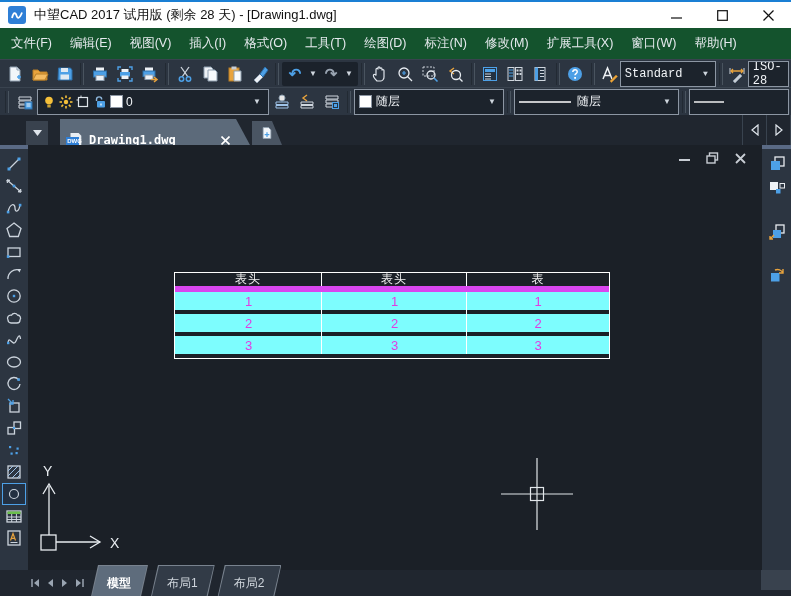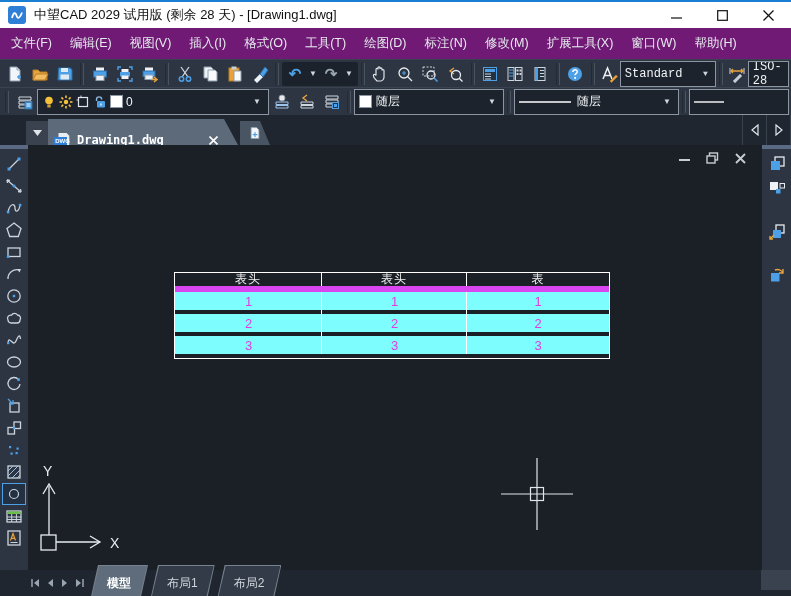--- a/index.html
+++ b/index.html
@@ -11,21 +11,21 @@
   
   .titlebar { height:28px; background:#ffffff; border-top:2px solid #1a7fd4;
               display:flex; align-items:center; color:#111; flex:0 0 auto; }
   .applogo { width:18px; height:18px; margin:0 8px 0 8px; border-radius:3px;
              background:#2f7fd6; display:flex; align-items:center; justify-content:center; }
   .title-text { font-size:13px; color:#111; }
   .wbtns { margin-left:auto; display:flex; height:100%; }
   .wbtn { width:46px; display:flex; align-items:center; justify-content:center; cursor:default; }
 
   
-  .menubar { background:#701a75; padding:2px 0 2px 0; flex:0 0 auto; }
+  .menubar { background:#14532d; padding:2px 0 2px 0; flex:0 0 auto; }
   .menurow { display:flex; gap:0; padding:3px 0 3px 2px; }
   .menuitem { font-size:12.5px; padding:2px 9px; color:#e6eaee; white-space:nowrap; }
   .approw { font-size:12.5px; padding:1px 9px 3px 9px; color:#e6eaee; }
 
   
   .tbrow { height:28px; display:flex; align-items:center; padding:0 2px;
            background:#2c3541; border-top:1px solid #39434f; flex:0 0 auto; }
   .tb { width:25px; height:24px; display:flex; align-items:center; justify-content:center;
         border-radius:2px; flex:0 0 auto; }
   .sep { width:4px; height:22px; border-left:1px solid #222a33; border-right:1px solid #49545f;
@@ -38,21 +38,21 @@
            align-items:center; font-family:"Liberation Mono",monospace; font-size:12px;
            color:#f2f5f8; padding:12px 4px; flex:0 0 auto; }
   .field .ddarrow { margin-left:auto; }
   .layerdd { width:232px; gap:3px; font-family:"Liberation Sans",sans-serif; }
   .flexfield { flex:1 1 auto; min-width:0; overflow:hidden; }
 
   
   .doctabbar { height:30px; background:#20262f; display:flex; align-items:flex-end; flex:0 0 auto; }
   .tablist-btn { width:22px; height:24px; margin:0 0 0 26px; background:#39424e;
                  display:flex; align-items:center; justify-content:center; }
-  .doctab { height:26px; margin-left:0; background:#5c6a7a; color:#fff;
+  .doctab { height:26px; margin-left:12px; background:#5c6a7a; color:#fff;
             display:flex; align-items:center; padding:16px 10px 0 6px; gap:6px;
             clip-path:polygon(0 0, calc(100% - 14px) 0, 100% 100%, 0 100%);
             font-family:"DejaVu Sans Mono",monospace; font-weight:bold; font-size:12px;
             width:190px; }
   .doctab .closex { margin-left:auto; margin-right:10px; }
   .newtab { width:30px; height:24px; margin-left:2px; background:#4a5563;
             clip-path:polygon(0 0, calc(100% - 10px) 0, 100% 100%, 0 100%);
             display:flex; align-items:center; justify-content:center; }
   .tabscroll { margin-left:auto; display:flex; height:100%; border-left:1px solid #39434f; }
   .tabscroll .tsb { width:24px; height:100%; display:flex; align-items:center; justify-content:center;
@@ -116,21 +116,21 @@
 <body>
 
 <div class="win">
 
   <div class="titlebar">
     <span class="applogo">
       <svg width="14" height="14" viewBox="0 0 14 14">
           <path d="M2 10 C3.5 4,5.5 4,6.5 7.5 S9.5 11,12 4.5" stroke="#fff" stroke-width="1.8" fill="none"></path>
         </svg>
     </span>
-    <span class="title-text">中望CAD 2029 试用版 (剩余 28 天) - [Drawing1.dwg]</span>
+    <span class="title-text">中望CAD 2017 试用版 (剩余 28 天) - [Drawing1.dwg]</span>
     <div class="wbtns">
       <span class="wbtn">
           <svg width="11" height="11" viewBox="0 0 11 11">
             <line x1="0" y1="8" x2="11" y2="8" stroke="#111" stroke-width="1.2"></line>
           </svg>
         </span>
       <span class="wbtn">
           <svg width="11" height="11" viewBox="0 0 11 11">
             <rect x="0.7" y="0.7" width="9.6" height="9.6" stroke="#111" stroke-width="1.2" fill="none"></rect>
           </svg>

